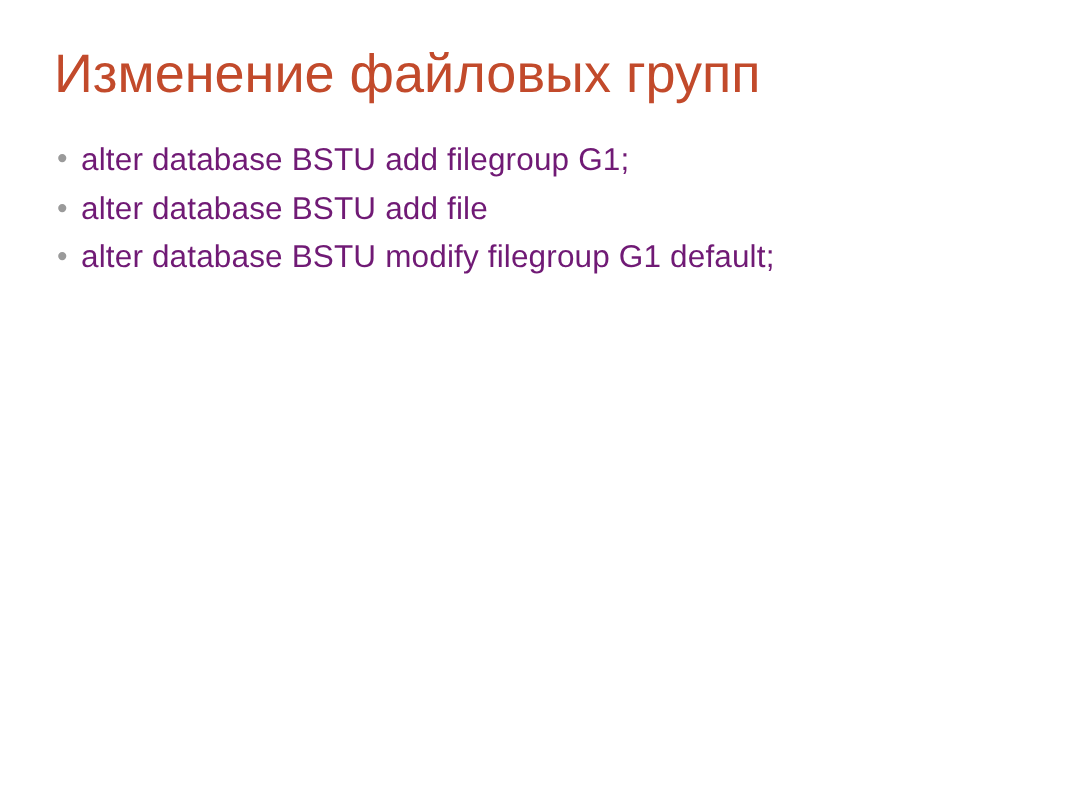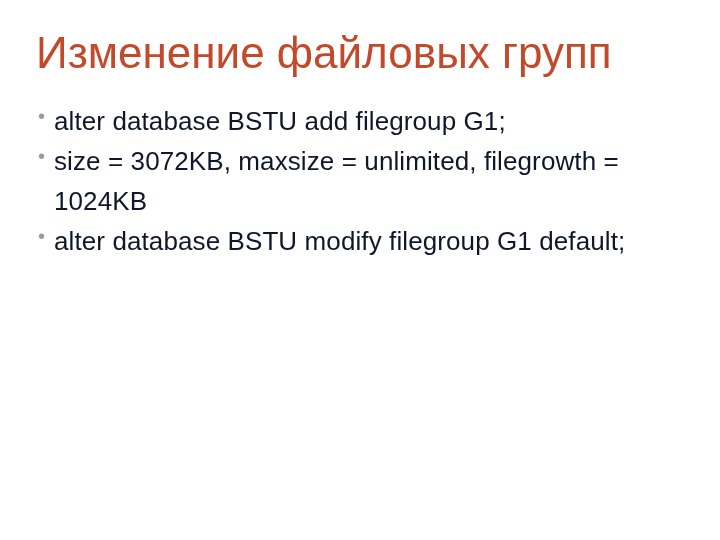--- a/index.html
+++ b/index.html
@@ -10,50 +10,50 @@
       font-family: Arial, "Helvetica Neue", Helvetica, sans-serif;
       overflow: hidden;
     }
     .slide {
       width: 720px;
       height: 540px;
       padding: 28px 36px 36px 36px;
     }
     .title {
       color: #c24a2b;
-      font-size: 44px;
+      font-size: 36px;
       font-weight: 400;
       line-height: 1.15;
       margin-bottom: 22px;
     }
     .bullets {
       list-style: none;
       padding-left: 2px;
     }
     .bullets li {
       position: relative;
       padding-left: 16px;
-      font-size: 26px;
+      font-size: 21px;
       line-height: 1.55;
-      color: #0f172a;
+      color: #701a75;
       letter-spacing: 0.1px;
     }
     .bullets li::before {
       content: "•";
       position: absolute;
       left: 0;
       top: 0;
       color: #9a9a9a;
       font-size: 20px;
       line-height: 1.55;
     }
   </style>
 </head>
 <body>
 
 <div class="slide">
   <h1 class="title">Изменение файловых групп</h1>
   <ul class="bullets">
     <li>alter database BSTU add filegroup G1;</li>
-    <li>   size = 3072KB, maxsize = unlimited, filegrowth = 1024KB</li>
+    <li>alter database BSTU add file</li>
     <li>alter database BSTU modify filegroup G1 default;</li>
   </ul>
 </div>
 
 </body></html>

